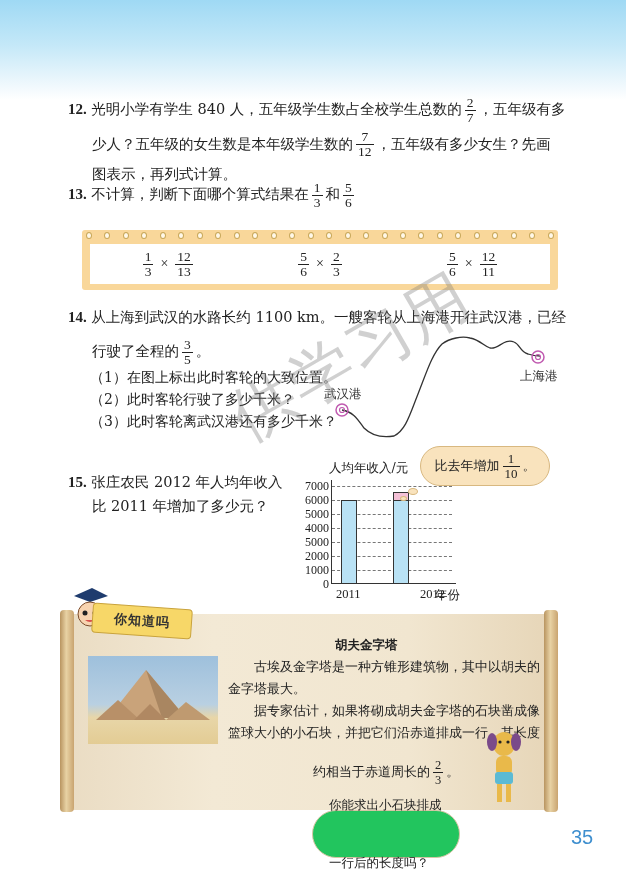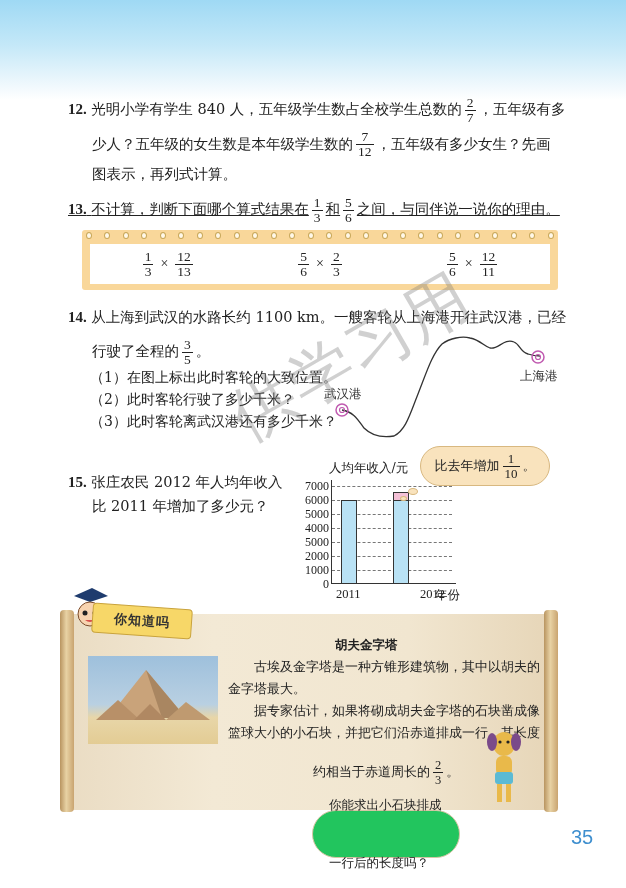--- a/index.html
+++ b/index.html
@@ -90,29 +90,29 @@
   </div>
   <div class="indent" style="margin-top:4px;">
     <span>少人？五年级的女生数是本年级学生数的</span><span class="frac">
         <span class="num">7</span>
         <span class="den">12</span>
       </span><span>，五年级有多少女生？先画</span>
   </div>
   <div class="indent">图表示，再列式计算。</div>
 </div>
 
-<div class="q" style="top:194px; width:500px;text-decoration:underline;">
+<div class="q" style="top:179px; width:500px;">
   <span class="qnum">13.</span>
   <span>不计算，判断下面哪个算式结果在</span><span class="frac">
       <span class="num">1</span>
       <span class="den">3</span>
     </span><span>和</span><span class="frac">
       <span class="num">5</span>
       <span class="den">6</span>
-    </span><span>之间，与同伴说一说你的理由。</span>
+    </span>
 </div>
 
 <div class="tape">
   <div class="holes">
     <span class="hole"></span>
       <span class="hole"></span>
       <span class="hole"></span>
       <span class="hole"></span>
       <span class="hole"></span>
       <span class="hole"></span>

